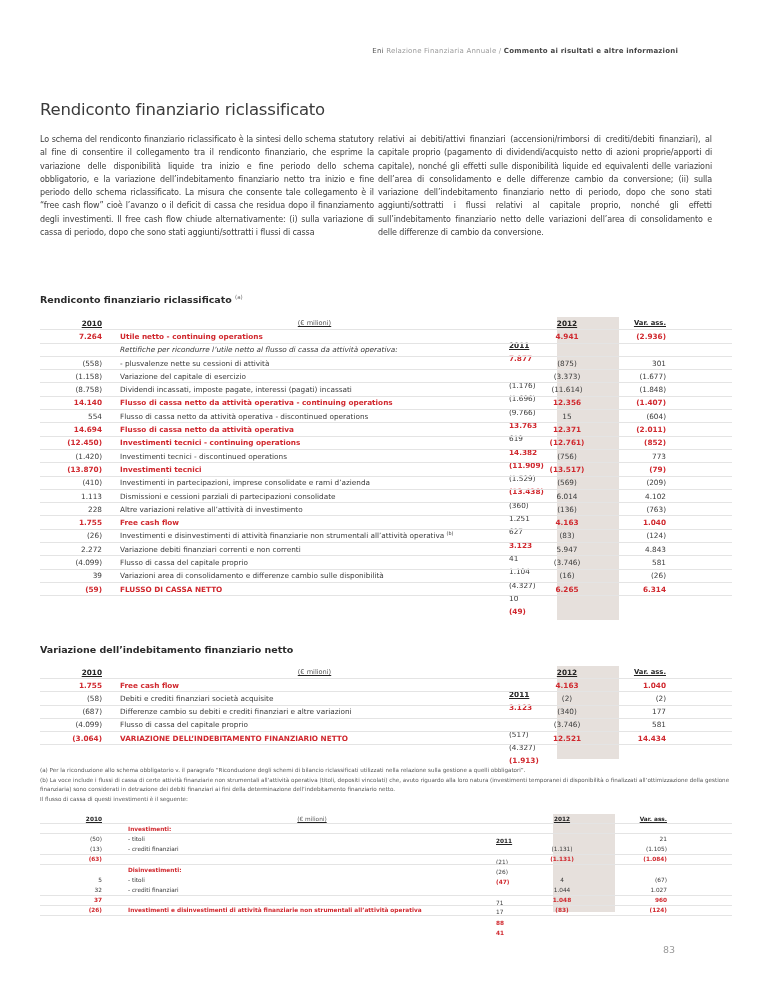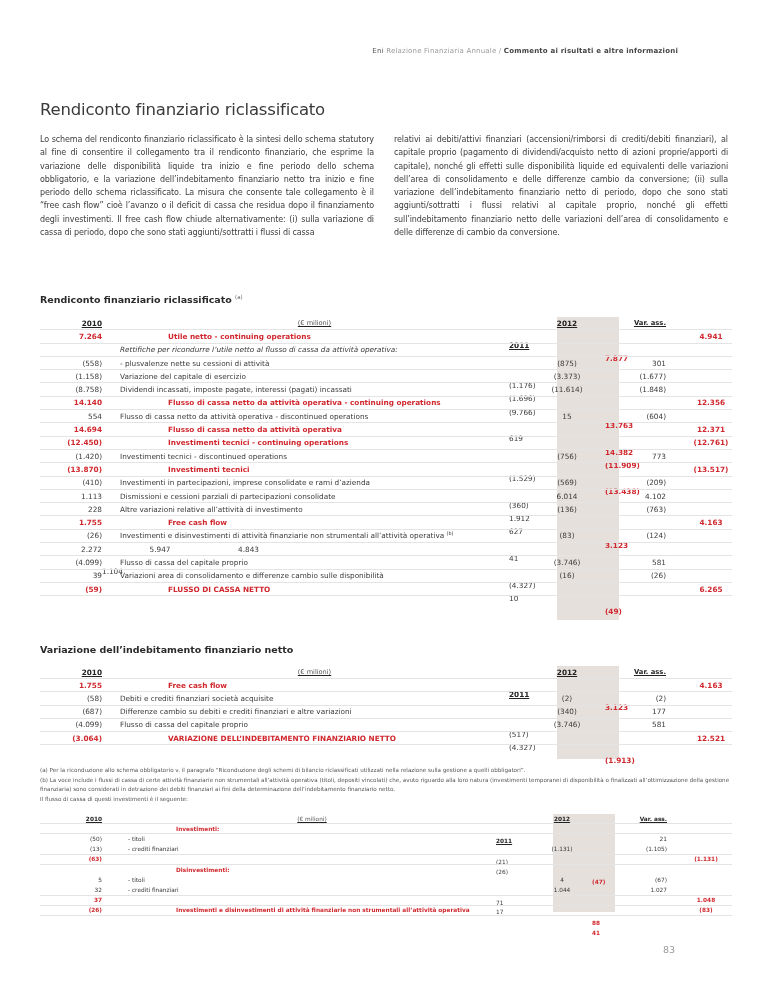--- a/index.html
+++ b/index.html
@@ -15,21 +15,21 @@
   .running-header .section { color: #444; font-weight: bold; }
 
   .page-title {
     position: absolute; top: 100px; left: 40px;
     font-family: "DejaVu Sans", sans-serif; font-size: 16.5px; font-weight: normal; color: #3a3a3a;
     letter-spacing: -0.2px;
   }
 
   .intro {
     position: absolute; top: 133px; left: 40px; width: 688px;
-    display: flex; gap: 20px;
+    display: flex; gap: 4px;
   }
   .intro p {
     width: 334px; font-size: 8px; line-height: 13.3px; color: #3c3c3c; text-align: justify;
     letter-spacing: -0.1px;
   }
 
   .table-heading {
     position: absolute; left: 40px; font-size: 9.5px; font-weight: bold; color: #2a2a2a;
   }
   .table-heading sup { font-size: 5.5px; font-weight: normal; color: #666; vertical-align: super; }
@@ -45,21 +45,21 @@
   }
   .row.no-border { border-bottom: none; }
   .row .c2010 { width: 62px; text-align: right; flex: none; }
   .row .clabel { flex: none; width: 407px; padding-left: 18px; white-space: nowrap; overflow: visible; }
   .row .c2011 { width: 31px; text-align: left; flex: none; margin-top: 45px; }
   .row .c2012 { width: 62px; text-align: center; flex: none; padding-right: 8px; margin-left: 0; }
   .row .cvar { width: 64px; text-align: right; flex: none; }
   .row.hdr { font-weight: bold; color: #222; text-decoration: underline; }
   .row.hdr .clabel { text-align: center; font-weight: normal; color: #555; font-size: 6.6px; }
   .row.hdr .cvar { font-size: 6.8px; }
-  .row.red { color: #d0282e; font-weight: bold; gap: 48px; }
+  .row.red { color: #d0282e; font-weight: bold; }
   .row.italic .clabel { font-style: italic; }
   .row sup { font-size: 4.8px; vertical-align: super; }
 
   .t1 .row { height: 13.3px; }
   .t2 .row { height: 13.2px; }
 
   .footnotes {
     position: absolute; top: 766px; left: 40px; width: 692px;
     font-size: 5.6px; line-height: 9.6px; color: #555;
   }
@@ -189,21 +189,21 @@
       <div class="row">
         <span class="c2010">(410)</span>
         <span class="clabel">Investimenti in partecipazioni, imprese consolidate e rami d’azienda</span>
         <span class="c2011">(360)</span>
         <span class="c2012">(569)</span>
         <span class="cvar">(209)</span>
       </div>
       <div class="row">
         <span class="c2010">1.113</span>
         <span class="clabel">Dismissioni e cessioni parziali di partecipazioni consolidate</span>
-        <span class="c2011">1.912</span>
+        <span class="c2011">1.251</span>
         <span class="c2012">6.014</span>
         <span class="cvar">4.102</span>
       </div>
       <div class="row">
         <span class="c2010">228</span>
         <span class="clabel">Altre variazioni relative all’attività di investimento</span>
         <span class="c2011">627</span>
         <span class="c2012">(136)</span>
         <span class="cvar">(763)</span>
       </div>
@@ -216,20 +216,21 @@
       </div>
       <div class="row">
         <span class="c2010">(26)</span>
         <span class="clabel">Investimenti e disinvestimenti di attività finanziarie non strumentali all’attività operativa <sup>(b)</sup></span>
         <span class="c2011">41</span>
         <span class="c2012">(83)</span>
         <span class="cvar">(124)</span>
       </div>
       <div class="row">
         <span class="c2010">2.272</span>
+        <span class="clabel">Variazione debiti finanziari correnti e non correnti</span>
         <span class="c2011">1.104</span>
         <span class="c2012">5.947</span>
         <span class="cvar">4.843</span>
       </div>
       <div class="row">
         <span class="c2010">(4.099)</span>
         <span class="clabel">Flusso di cassa del capitale proprio</span>
         <span class="c2011">(4.327)</span>
         <span class="c2012">(3.746)</span>
         <span class="cvar">581</span>

